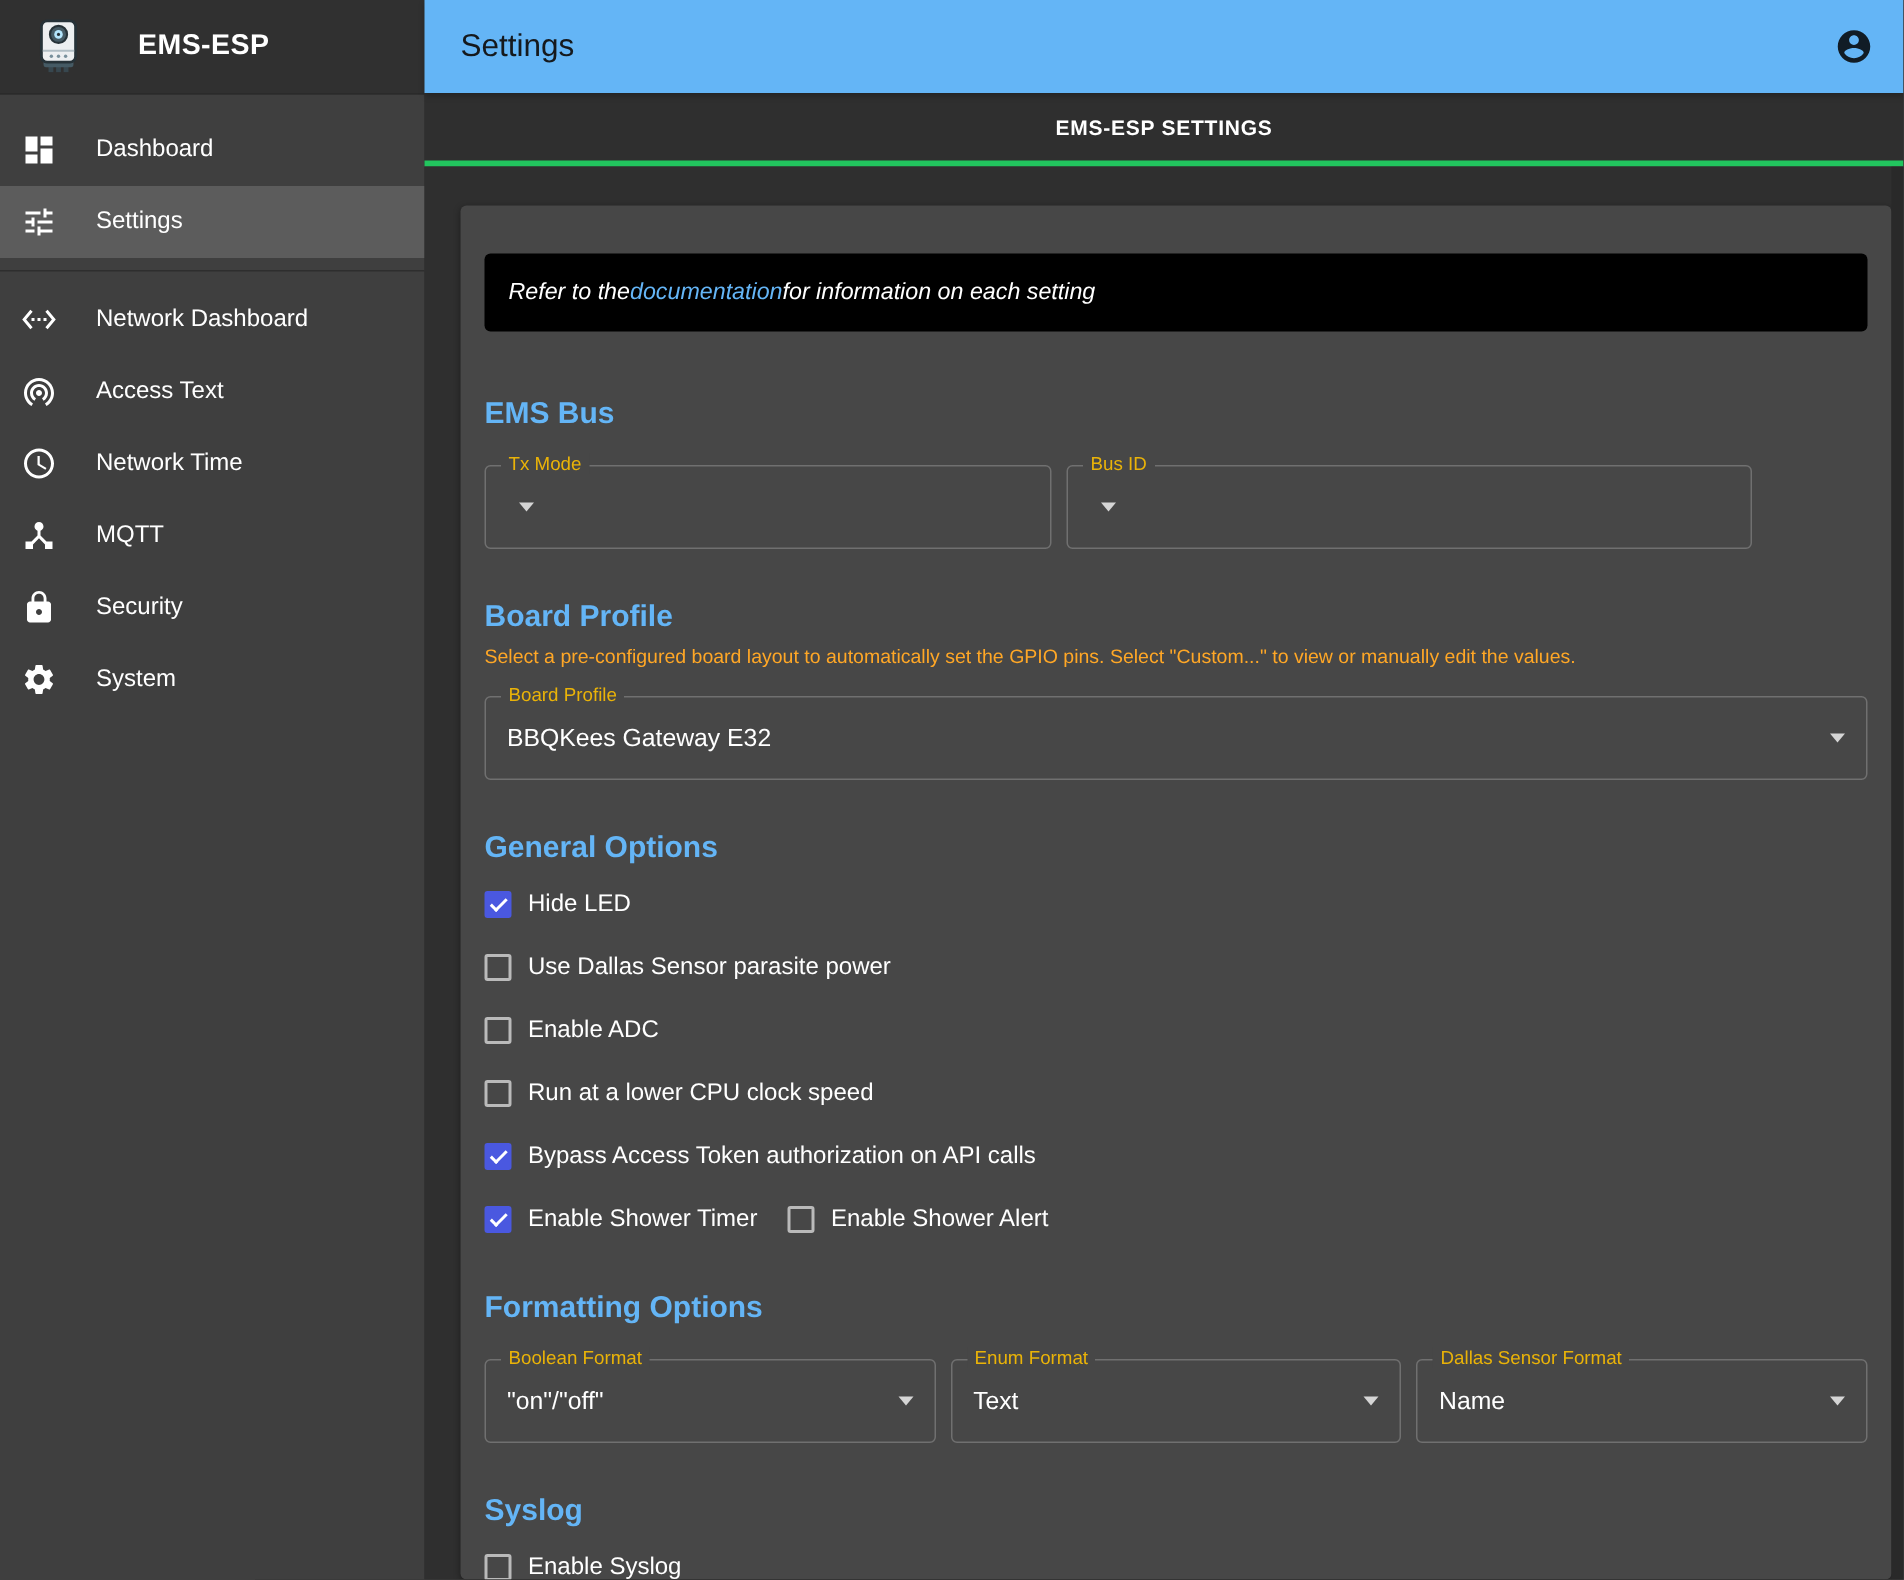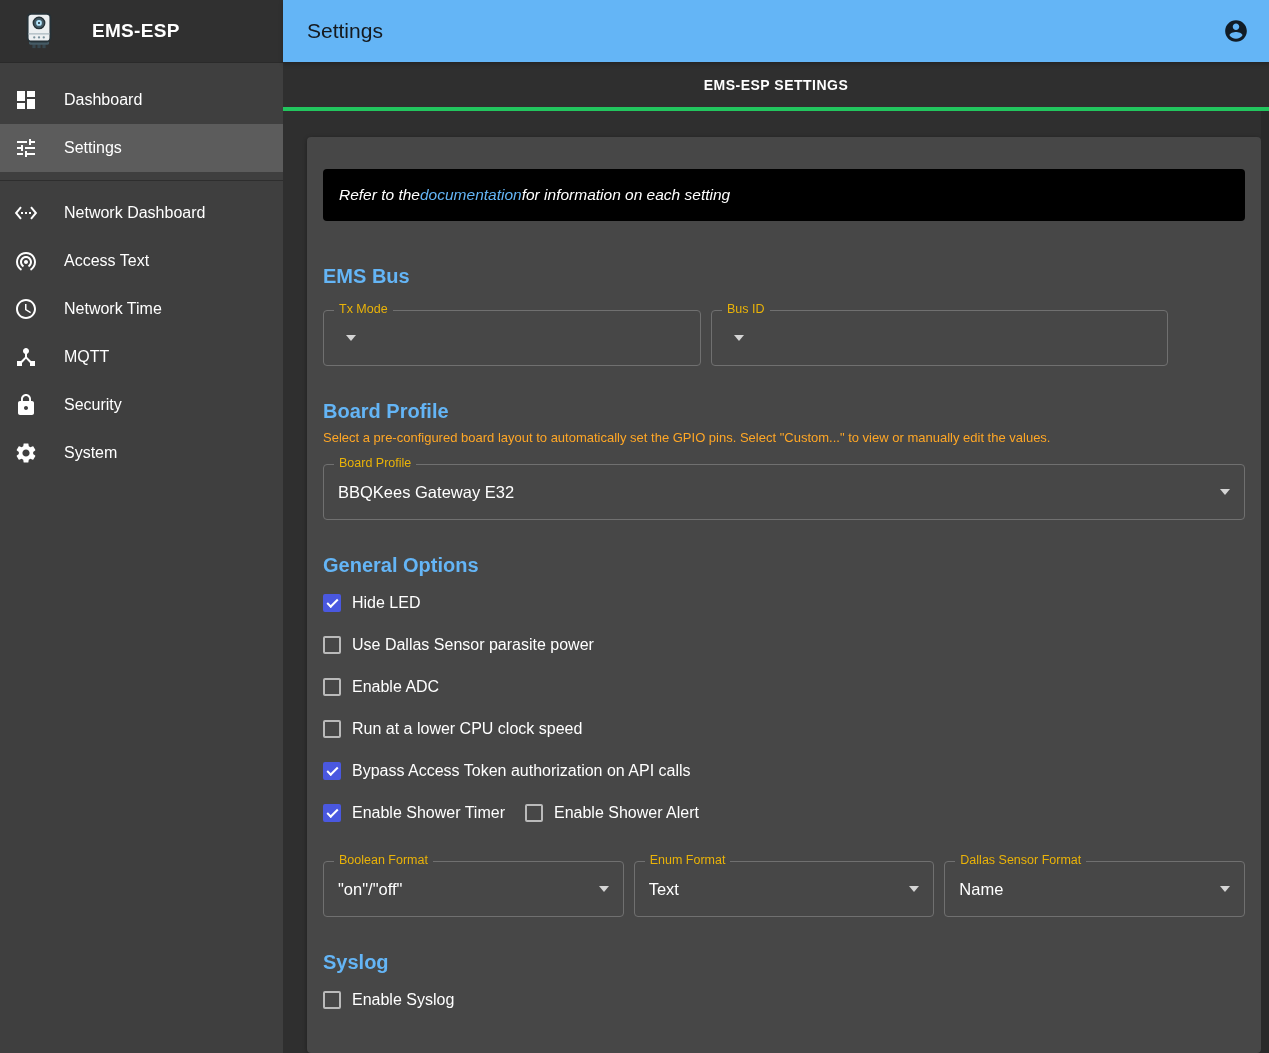--- a/index.html
+++ b/index.html
@@ -262,20 +262,21 @@
               <span class="check-label">Enable Shower Timer</span>
             </label>
             <label class="check-row">
               <span class="checkbox"></span>
               <span class="check-label">Enable Shower Alert</span>
             </label>
           </div>
         </div>
 
         <div class="section mt-lg">
+          <div class="section-title">Formatting Options</div>
           <div class="fields-row">
             <div class="select-field w-third">
               <span class="field-label">Boolean Format</span>
               <span class="field-value">"on"/"off"</span>
               <span class="dropdown-arrow"></span>
             </div>
             <div class="select-field w-third">
               <span class="field-label">Enum Format</span>
               <span class="field-value">Text</span>
               <span class="dropdown-arrow"></span>

